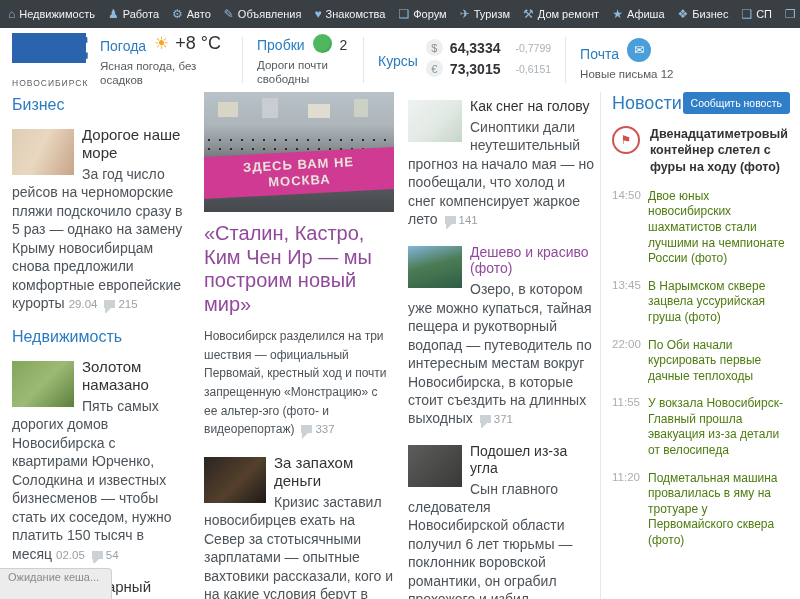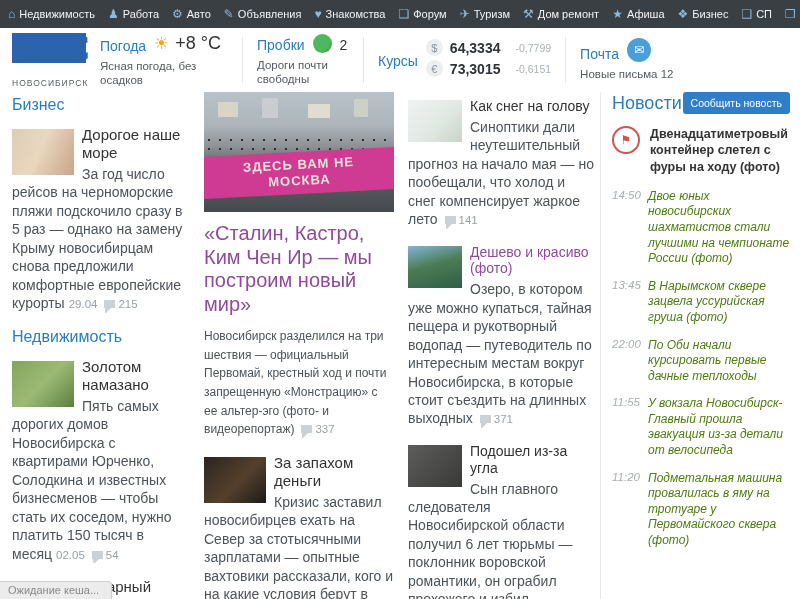--- a/index.html
+++ b/index.html
@@ -76,36 +76,36 @@
 
   
   .news-head{display:flex;align-items:center;margin-bottom:12px;}
   .news-title{color:#2b7cc0;font-size:18px;}
   .report-btn{margin-left:auto;background:#2f7ec7;color:#fff;font-size:10.5px;border:none;border-radius:3px;
               padding:5px 8px;cursor:pointer;}
   .breaking{display:flex;margin-bottom:14px;}
   .flag-ring{width:24px;height:24px;border:2px solid #d05452;border-radius:50%;color:#d05452;font-size:12px;
              display:flex;align-items:center;justify-content:center;flex:none;margin-right:10px;}
   .breaking-text{font-size:12.5px;font-weight:bold;color:#333;line-height:1.3;}
-  .n-item{display:flex;margin-bottom:12px;font-style:italic;}
+  .n-item{display:flex;margin-bottom:12px;}
   .n-time{width:30px;flex:none;color:#a8aeb4;font-size:11.5px;margin-right:6px;}
   .n-link{color:#4d7c0f;font-size:12px;line-height:1.3;}
 
   
   .t-beach{background:linear-gradient(115deg,#dccdb4,#e9d8bf 45%,#c7a489);}
   .t-aerial{background:linear-gradient(135deg,#84a55c,#9cba74 50%,#5c7e3e);}
   .t-thumbsup{background:linear-gradient(135deg,#e2e6e9,#cfd6da 55%,#b4bfc6);}
   .t-sparks{background:linear-gradient(135deg,#2b2520,#54402c 55%,#1d1a17);}
   .t-snow{background:linear-gradient(135deg,#eff2f2,#e2e9e4 55%,#c6d5c6);}
   .t-lake{background:linear-gradient(165deg,#82b4da 0%,#4c7c54 45%,#2e5e46);}
   .t-dark{background:linear-gradient(135deg,#5d5d5b,#393937);}
 
   
   .statusbar{position:absolute;left:0;bottom:0;background:#ececec;border:1px solid #cfcfcf;border-left:0;border-bottom:0;
-             border-radius:0 4px 0 0;padding:2px 12px 3px 8px;font-size:11px;color:#8a8a8a;z-index:50;}
+             border-radius:0 4px 0 0;padding:2px 12px 16px 8px;font-size:11px;color:#8a8a8a;z-index:50;}
   .spinner{position:absolute;left:8px;bottom:-9px;width:16px;height:16px;border:3px solid #5a9bd5;border-radius:50%;z-index:49;}
 </style>
 </head>
 <body>
 
 <div class="topnav">
   <span class="nav-item">
       <span class="nav-ic">⌂</span>
       <span>Недвижимость</span>
     </span>

